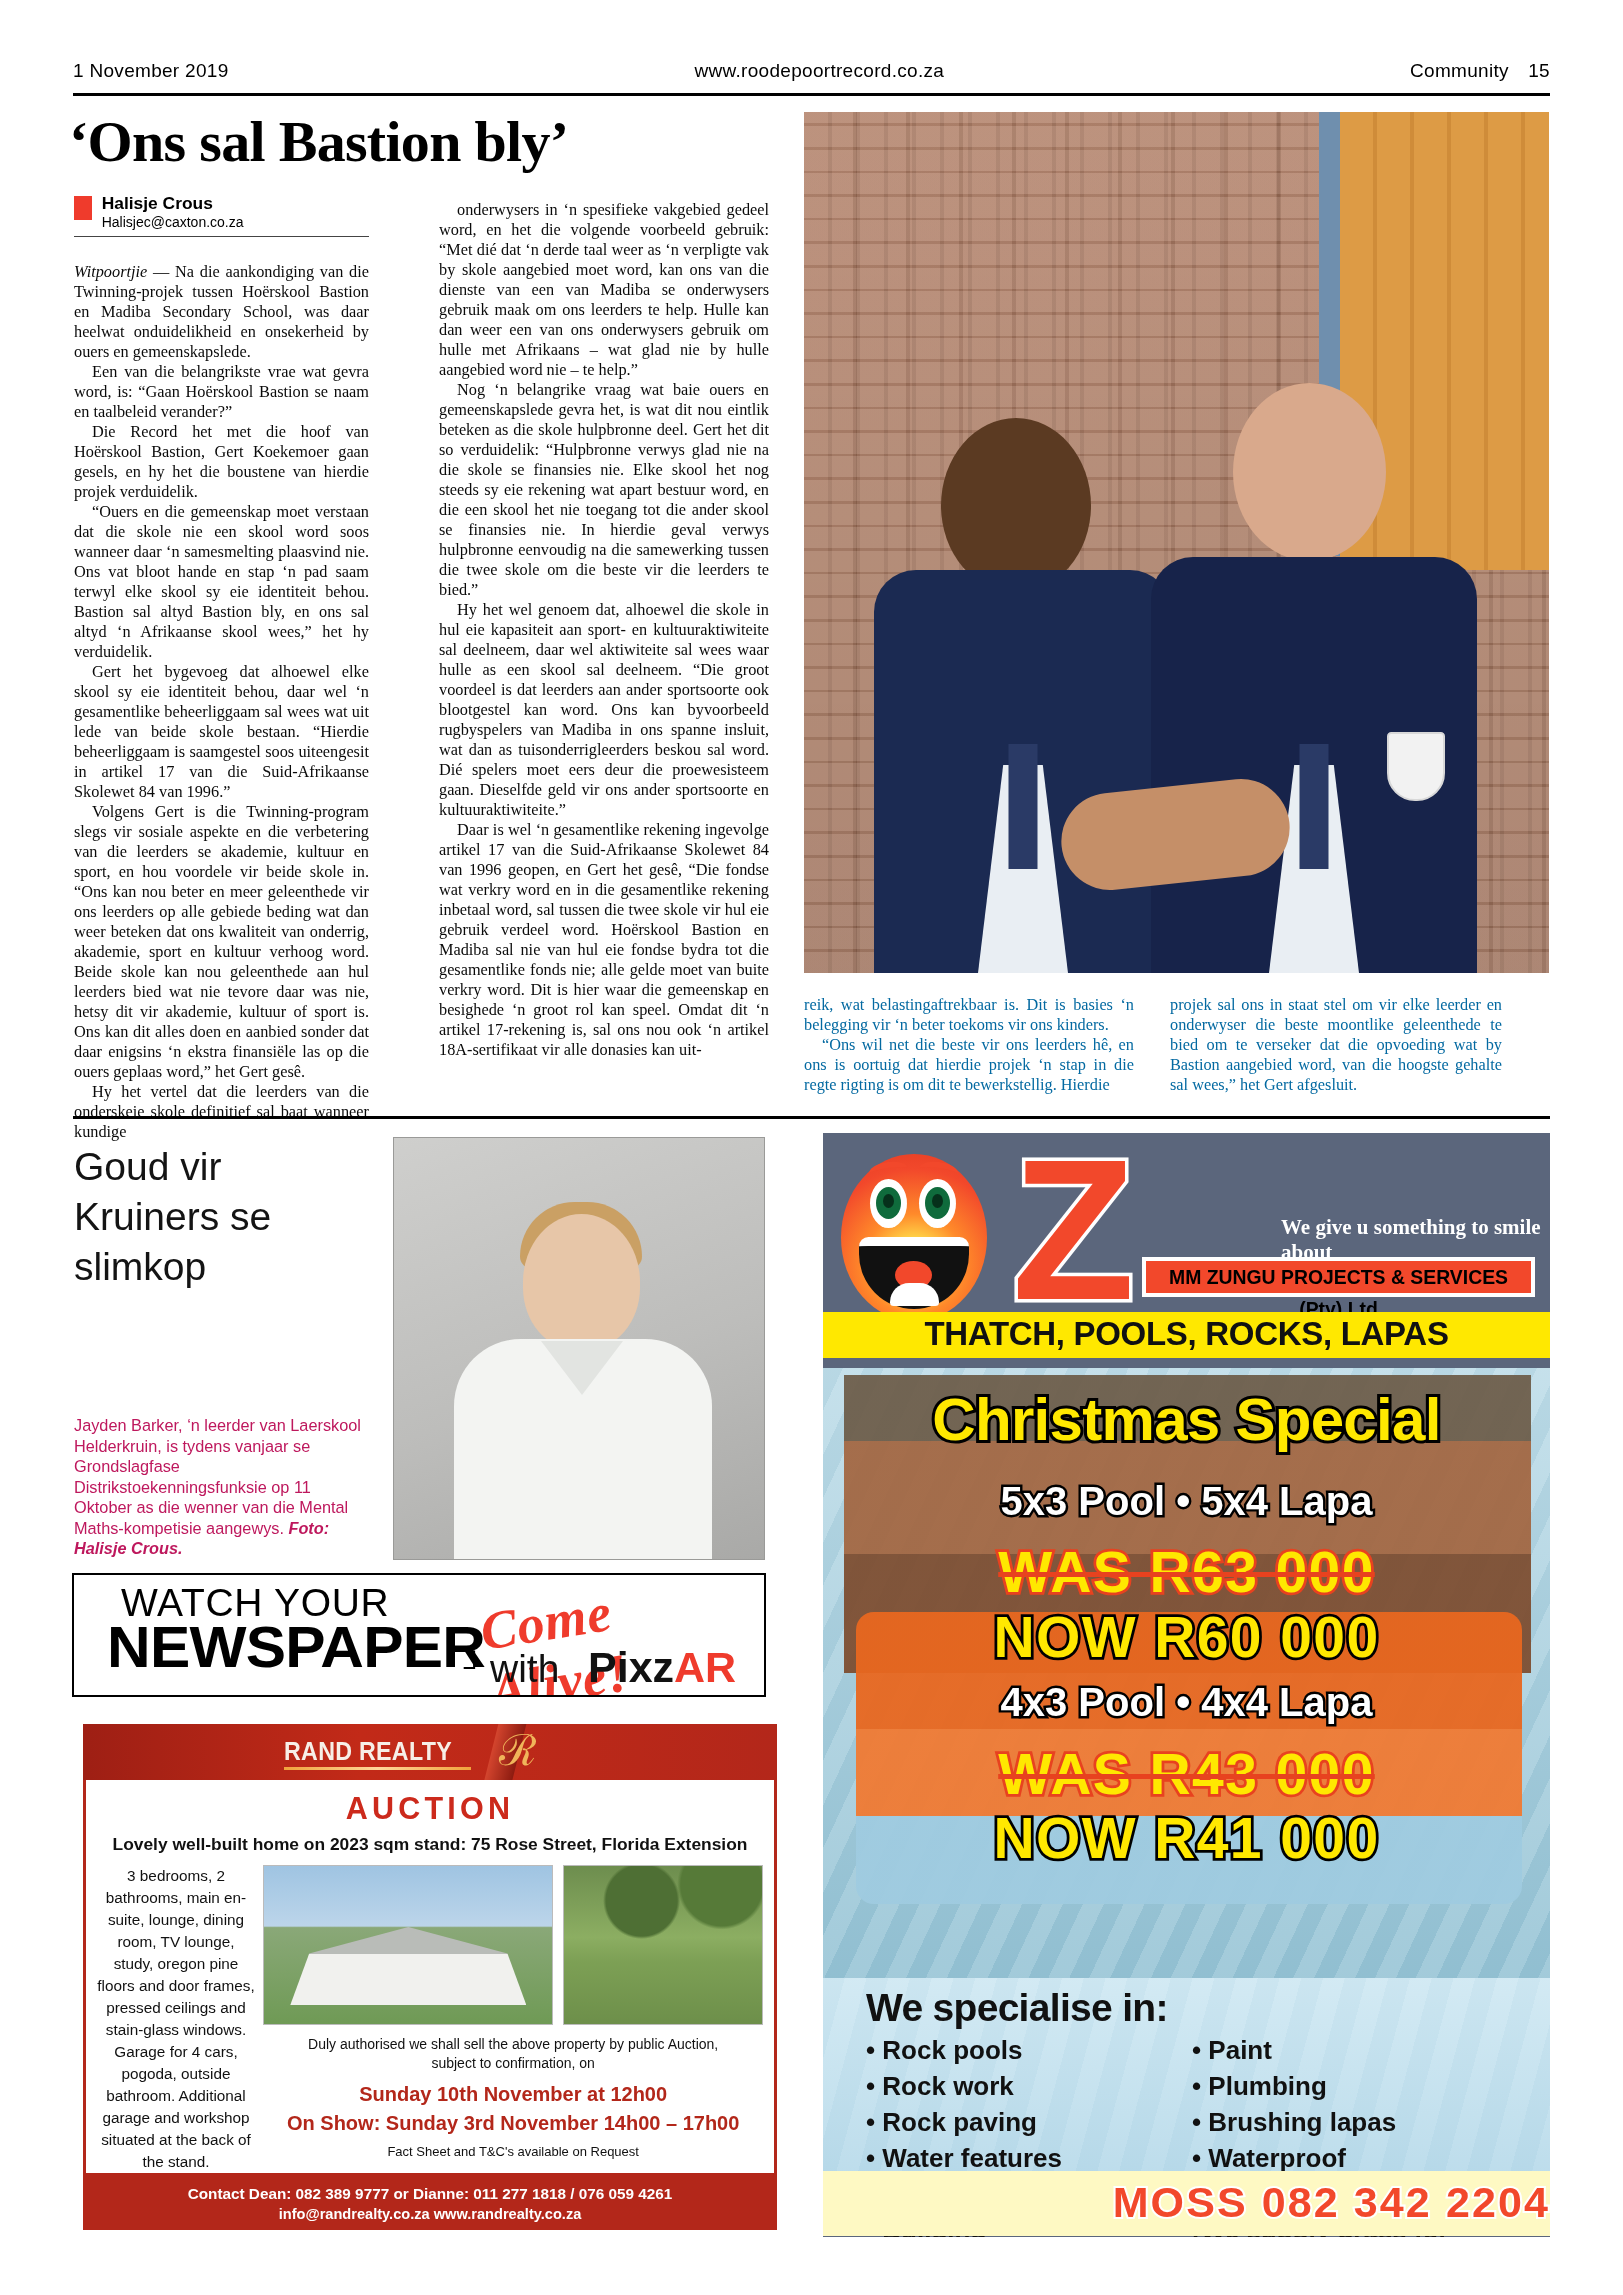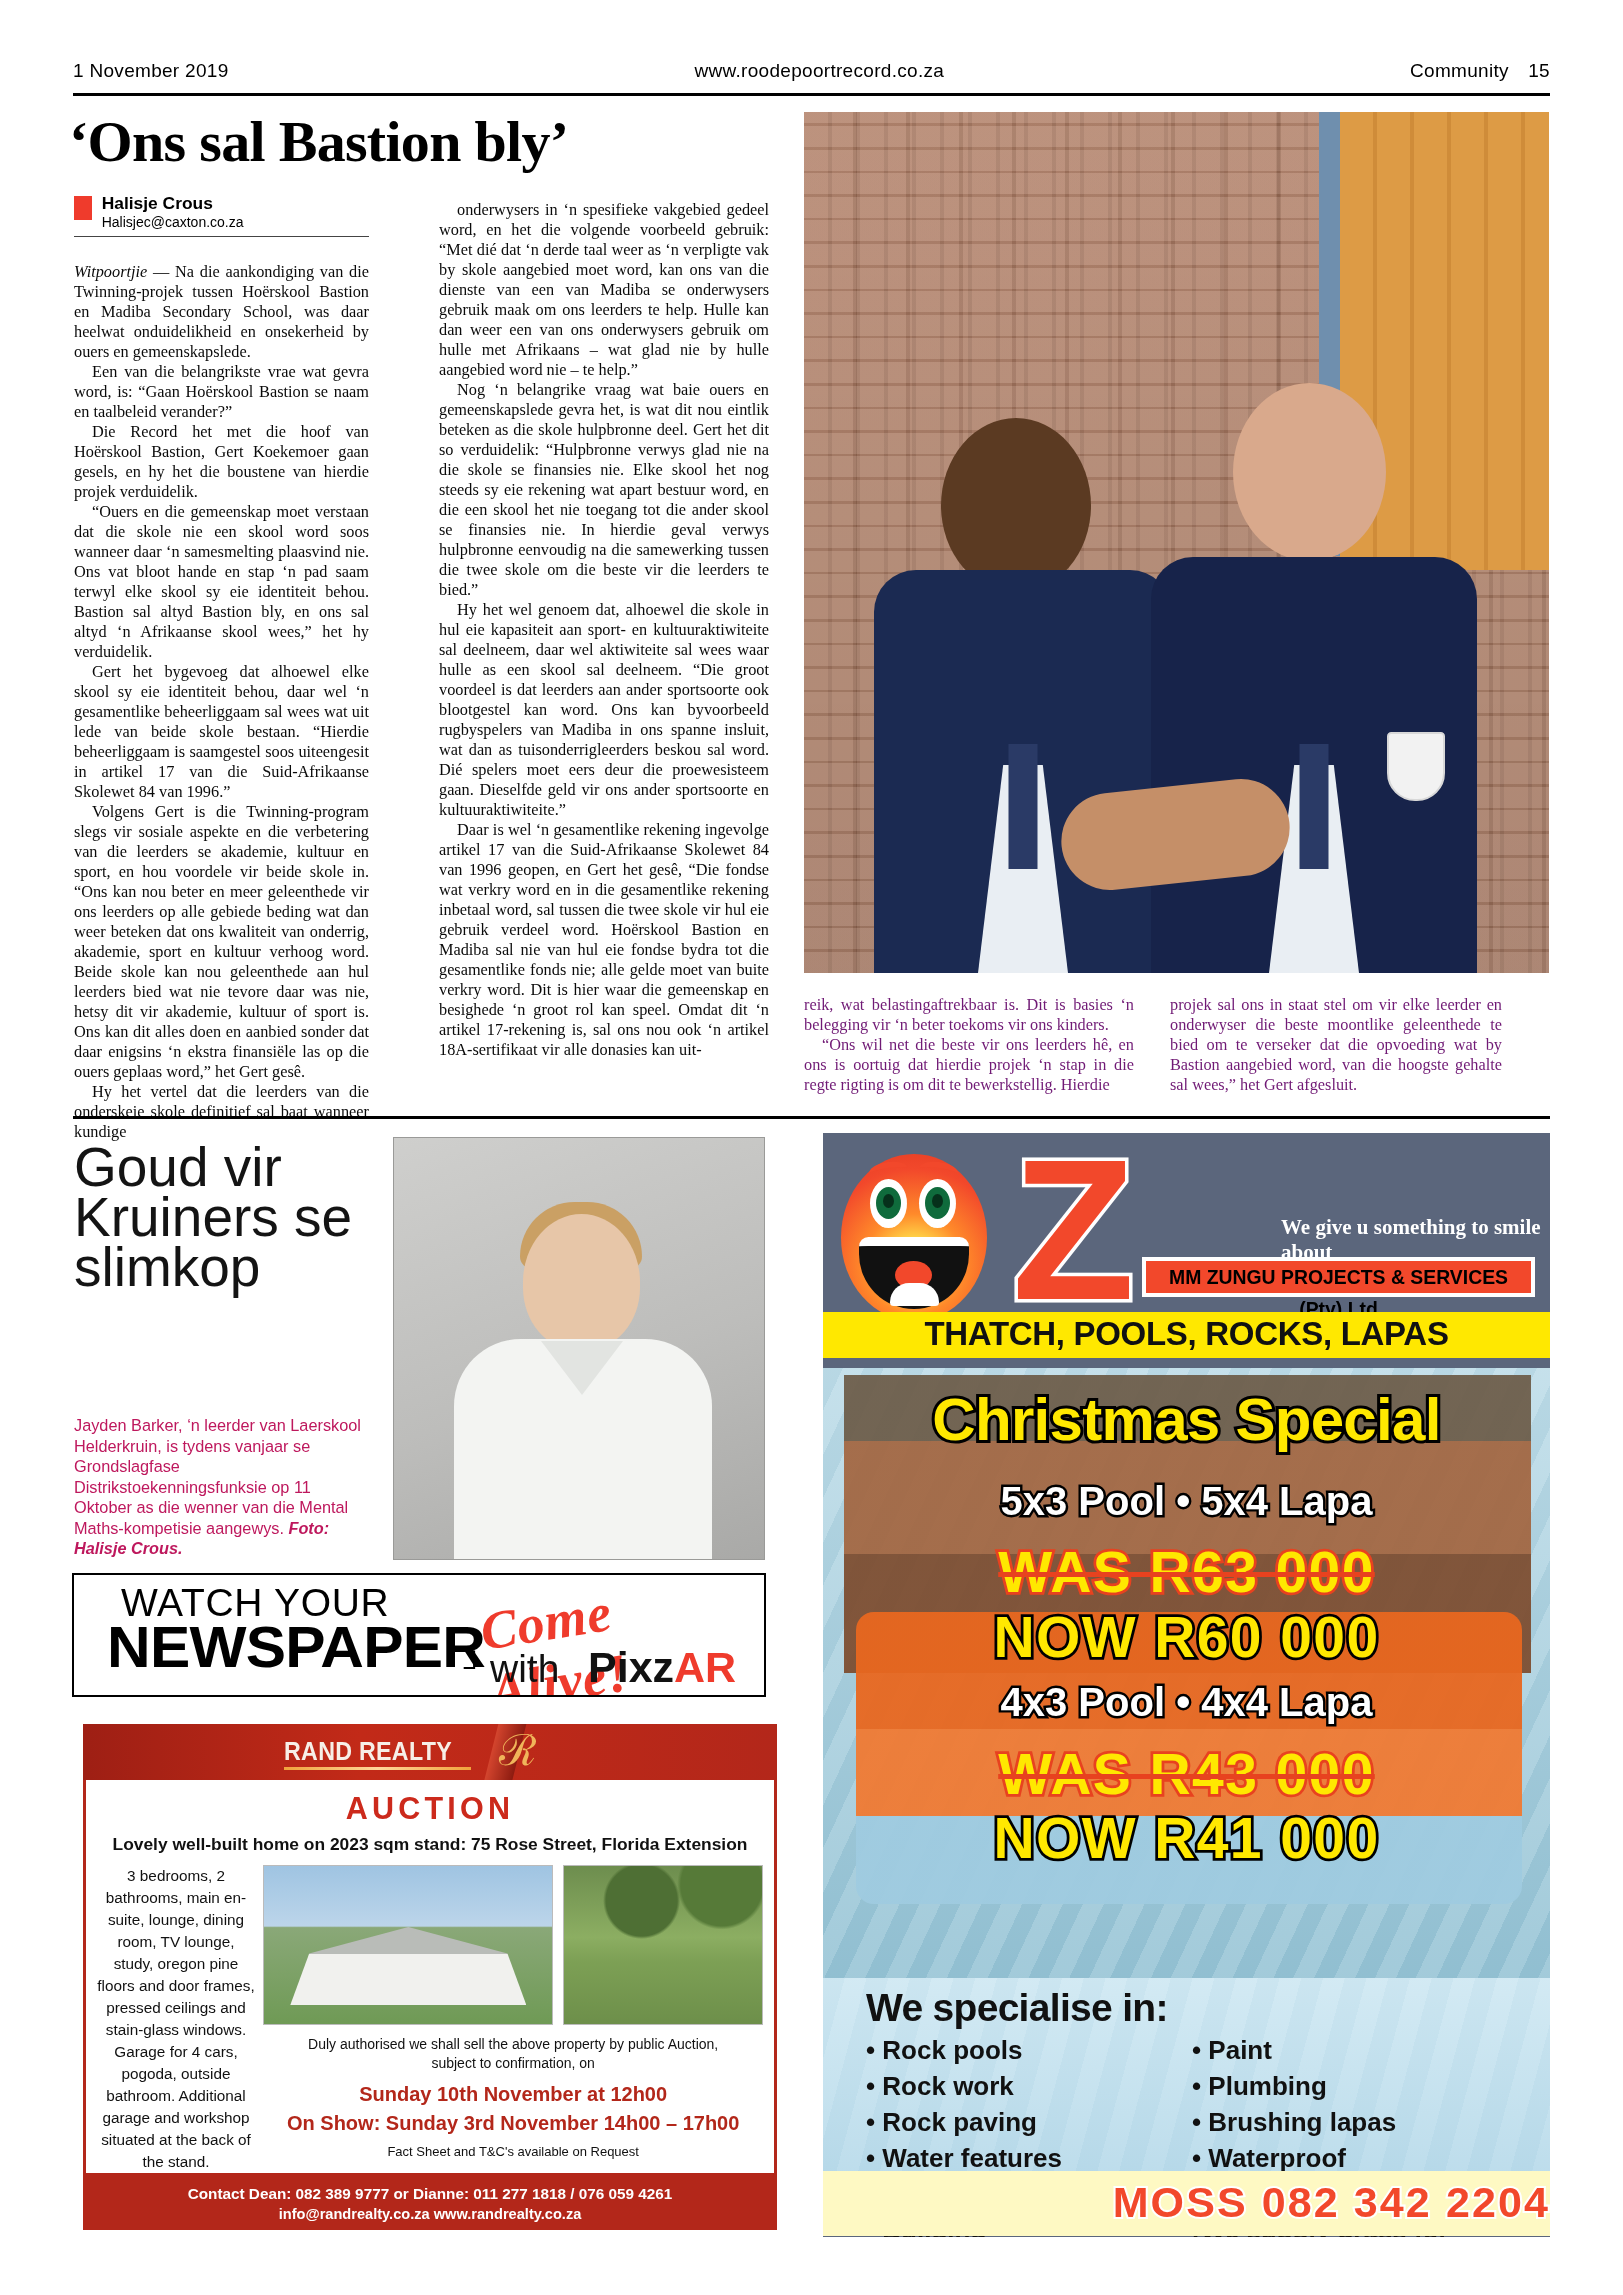--- a/index.html
+++ b/index.html
@@ -51,21 +51,21 @@
   
   .col { position: absolute; font-size: 16.3px; line-height: 20px; text-align: justify; color: #0a0a0a; }
   .col p { text-indent: 18px; margin: 0; }
   .col p.lead { text-indent: 0; font-weight: 400; }
   .col p.lead em { font-style: italic; }
   .col em { font-style: italic; }
 
   #col1 { left: 74px; top: 262px; width: 295px; }
   #col2 { left: 439px; top: 200px; width: 330px; }
 
-  .botcol { position: absolute; font-size: 16.3px; line-height: 20px; text-align: justify; color: #701a75; }
+  .botcol { position: absolute; font-size: 16.3px; line-height: 20px; text-align: justify; color: #0369a1; }
   .botcol p { text-indent: 18px; margin: 0; }
   .botcol p:first-child { text-indent: 0; }
   #bcol1 { left: 804px; top: 995px; width: 330px; }
   #bcol2 { left: 1170px; top: 995px; width: 332px; }
 
   
   .photo-main {
     position: absolute; left: 804px; top: 112px; width: 745px; height: 861px;
     background:
       linear-gradient(to bottom, rgba(0,0,0,.08), rgba(0,0,0,.18)),
@@ -107,21 +107,21 @@
     background:#c58f68; border-radius: 49px; transform: rotate(-6deg); }
 
   .rule-mid {
     position: absolute; left: 73px; top: 1116px; width: 1477px; height: 2.8px; background: #000;
   }
 
   
   .kr-head {
     position: absolute; left: 74px; top: 1142px; width: 292px;
     font-family: "Liberation Sans", sans-serif;
-    font-size: 55px; line-height: 50px; font-weight: 400; color: #141414;
+    font-size: 39px; line-height: 50px; font-weight: 400; color: #141414;
   }
   .kr-cap {
     position: absolute; left: 74px; top: 1415px; width: 292px;
     font-family: "Liberation Sans", sans-serif;
     font-size: 16.3px; line-height: 20.5px; color: #be185d;
   }
   .kr-cap .foto { font-weight: 700; font-style: italic; }
 
   .kr-photo {
     position: absolute; left: 393px; top: 1137px; width: 372px; height: 423px;

